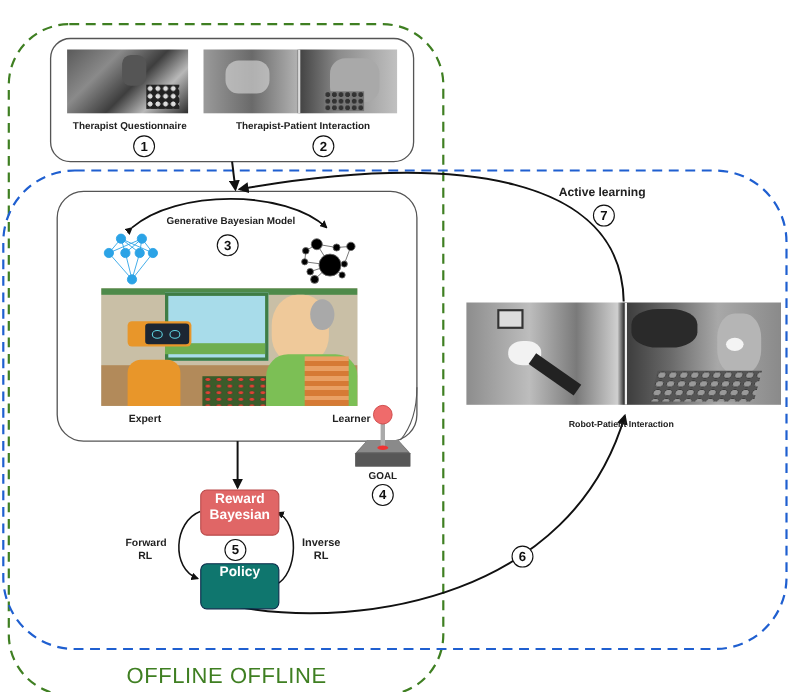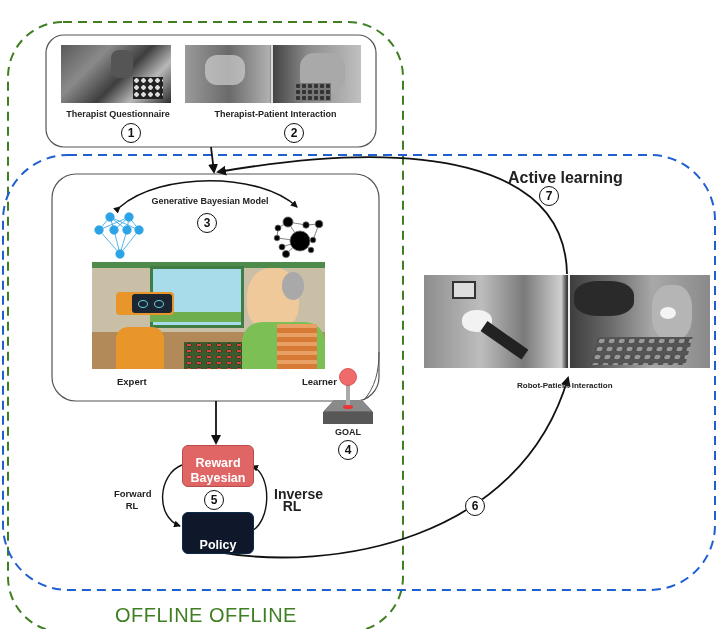--- a/index.html
+++ b/index.html
@@ -6,21 +6,21 @@
   body { width:720px; height:629px; position:relative; overflow:hidden;
          font-family:"Liberation Sans", sans-serif; color:#111; }
   #stage { position:absolute; left:0; top:0; width:720px; height:629px;margin-top:12px; }
   .abs { position:absolute; }
   .lbl { position:absolute; font-weight:bold; font-size:9px; color:#222; white-space:nowrap; text-align:center; }
   .num { position:absolute; width:18px; height:18px; border:1.6px solid #111; border-radius:50%;
          font-weight:bold; font-size:12px; line-height:18px; text-align:center; background:#fff; box-sizing:content-box; }
   .photo { position:absolute; overflow:hidden; background:#777; }
   .zone-title { position:absolute; font-size:20px; letter-spacing:0.5px; white-space:nowrap; }
   .node-box { position:absolute; border-radius:6px; color:#fff; font-weight:bold; font-size:12.5px;
-              display:flex; align-items:flex-end; justify-content:center; text-align:center; line-height:15px; }
+              display:flex; align-items:flex-start; justify-content:center; text-align:center; line-height:15px; }
 </style>
 </head>
 <body>
 
 <div id="stage">
 
   <svg class="abs" style="left:0;top:0" width="720" height="629" viewBox="0 0 720 629">
     <defs>
       <marker id="ah" markerWidth="10" markerHeight="10" refX="8" refY="5" orient="auto" markerUnits="userSpaceOnUse">
         <path d="M0,0 L10,5 L0,10 Z" fill="#111"></path>
@@ -162,33 +162,33 @@
   <span class="lbl" style="left:333px;top:415px;width:30px;">GOAL</span>
   <span class="num" style="left:338px;top:428px;">4</span>
 
   <div class="node-box" style="left:182px;top:433px;width:70px;height:40px;background:#e06666;border:1px solid #b94b4b;">
     <span>
       <span>Reward</span><br>
       <span>Bayesian</span>
     </span>
   </div>
   <span class="num" style="left:204px;top:478px;">5</span>
-  <div class="node-box" style="left:182px;top:500px;width:70px;height:40px;background:#0f172a;border:1px solid #0a2a4a;">
+  <div class="node-box" style="left:182px;top:500px;width:70px;height:40px;background:#0f766e;border:1px solid #0a2a4a;">
     <span>Policy</span>
   </div>
   <span class="lbl" style="left:114px;top:476px;width:36px;line-height:12px;font-size:9.5px;">
     <span>Forward</span><br>
     <span>RL</span>
   </span>
-  <span class="lbl" style="left:274px;top:476px;width:36px;line-height:12px;font-size:14px;">
+  <span class="lbl" style="left:274px;top:476px;width:36px;line-height:12px;font-size:10px;">
     <span>Inverse</span><br>
     <span>RL</span>
   </span>
 
-  <span class="lbl" style="left:508px;top:157px;font-size:16px;">Active learning</span>
+  <span class="lbl" style="left:508px;top:157px;font-size:11px;">Active learning</span>
   <span class="num" style="left:539px;top:174px;">7</span>
 
   <div class="photo" style="left:424px;top:263px;width:286px;height:93px;
        background:linear-gradient(90deg,#8d8d8d 0%,#bdbdbd 20%,#7a7a7a 35%,#cfcfcf 48%,#3a3a3a 50%,#6a6a6a 65%,#a8a8a8 80%,#8a8a8a 100%);">
     <div class="abs" style="left:144px;top:0;width:2px;height:93px;background:#eee;"></div>
     <div class="abs" style="left:28px;top:6px;width:20px;height:14px;background:#ddd;border:2px solid #333;"></div>
     <div class="abs" style="left:38px;top:35px;width:30px;height:22px;background:#f2f2f2;border-radius:45%;"></div>
     <div class="abs" style="left:60px;top:45px;width:50px;height:12px;background:#222;transform:rotate(35deg);transform-origin:left center;"></div>
     <div class="abs" style="left:150px;top:6px;width:60px;height:35px;background:#2a2a2a;border-radius:40%;"></div>
     <div class="abs" style="left:228px;top:10px;width:40px;height:55px;background:#b5b5b5;border-radius:40%;"></div>

